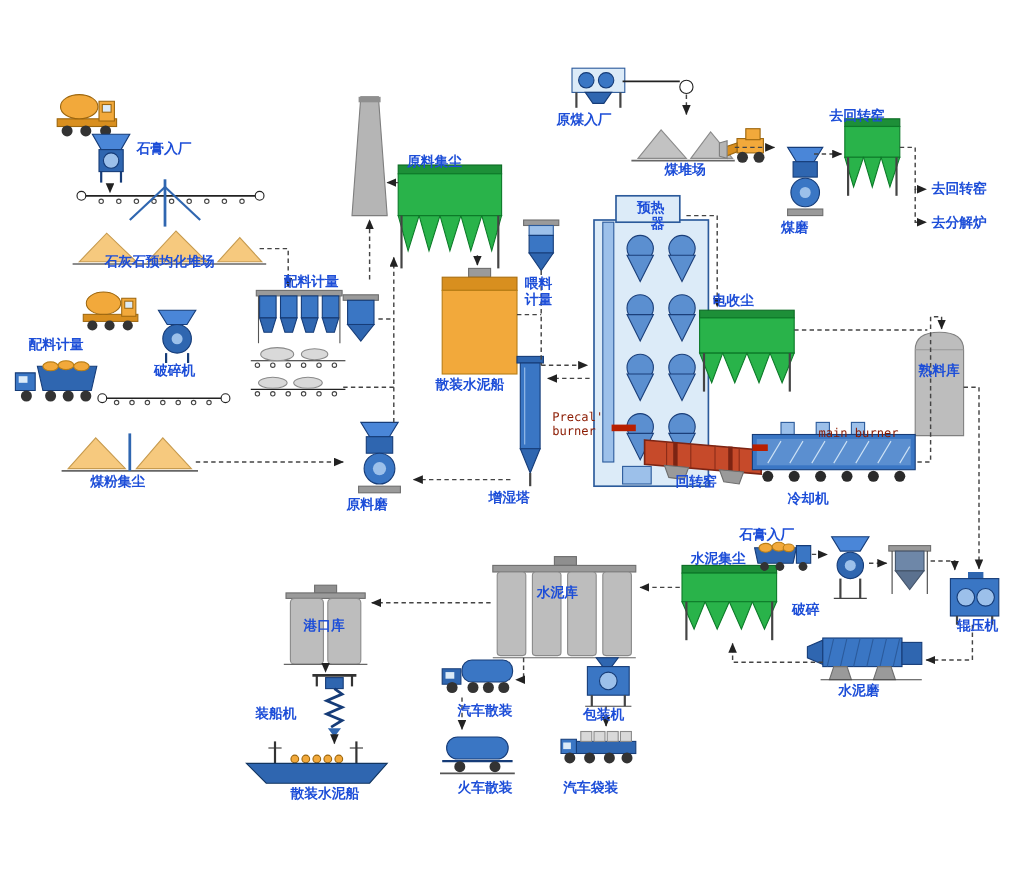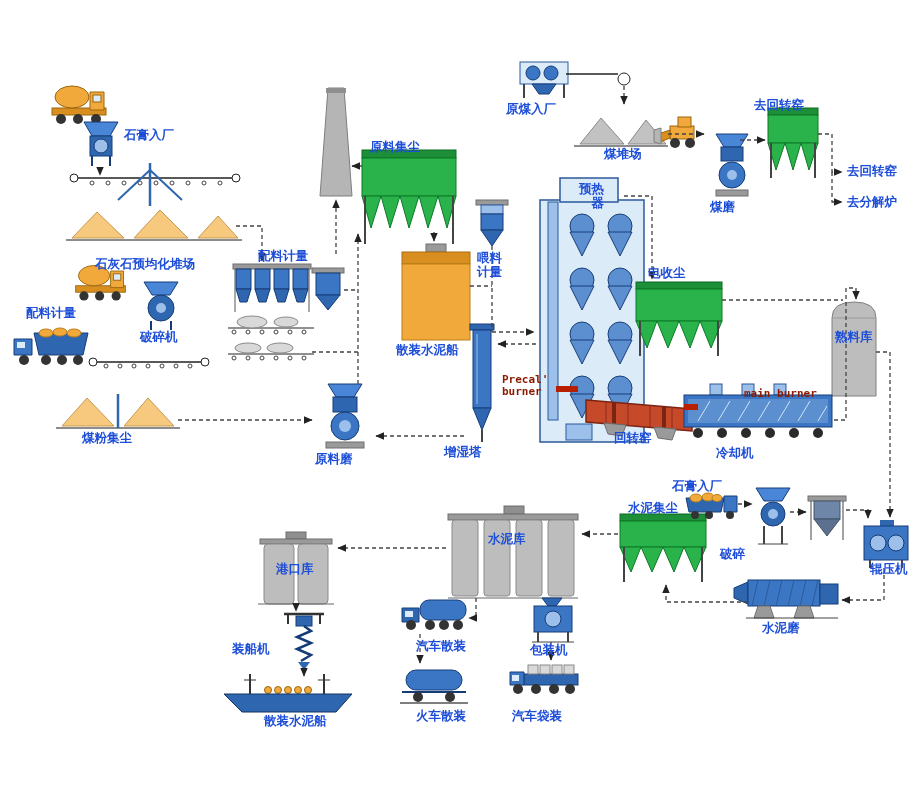--- a/index.html
+++ b/index.html
@@ -8,21 +8,21 @@
   .stage { position:relative; width:921px; height:809px; background:#fff; overflow:hidden; }
   .stage svg { position:absolute; left:0; top:0; z-index:1; }
   .lbl {
     position:absolute; z-index:2;
     font-size:12.5px; font-weight:bold; color:#1d4ed8;
     line-height:1.12; white-space:nowrap;
   }
   .lbl.wrap { white-space:normal; word-break:break-all; text-align:right; }
   .lbl.en {
     font-family:"DejaVu Sans Mono", monospace;
-    font-size:11px; color:#8b1a00; font-weight:bold;
+    font-size:11px; color:#8b1a00; font-weight:normal;
   }
   .lbl.en.wrap { text-align:left; }
 </style>
 </head>
 <body>
 
 <div class="stage">
 
 <svg width="921" height="809" viewBox="0 0 921 809" xmlns="http://www.w3.org/2000/svg">
   <defs>
@@ -513,21 +513,21 @@
     <path d="M446,548 L338,548" marker-end="url(#arr)"></path>
     <path d="M296,604 L296,611" marker-end="url(#arr)"></path>
     <path d="M304,668 L304,676" marker-end="url(#arr)"></path>
     <path d="M476,598 L476,618 L469,618" marker-end="url(#arr)"></path>
     <path d="M551,642 L551,660" marker-end="url(#arr)"></path>
     <path d="M420,634 L420,663" marker-end="url(#arr)"></path>
   </g>
 </svg>
 
   <div class="lbl" style="left:124px;top:128px">石膏入厂</div>
-  <div class="lbl" style="left:95px;top:257px">石灰石预均化堆场</div>
+  <div class="lbl" style="left:95px;top:231px">石灰石预均化堆场</div>
   <div class="lbl" style="left:258px;top:249px">配料计量</div>
   <div class="lbl" style="left:26px;top:306px">配料计量</div>
   <div class="lbl" style="left:140px;top:330px">破碎机</div>
   <div class="lbl" style="left:82px;top:431px">煤粉集尘</div>
   <div class="lbl" style="left:370px;top:140px">原料集尘</div>
   <div class="lbl" style="left:315px;top:452px">原料磨</div>
   <div class="lbl" style="left:396px;top:343px">散装水泥船</div>
   <div class="lbl wrap" style="left:470px;top:251px;width:32px">喂料计量</div>
   <div class="lbl wrap" style="left:574px;top:182px;width:30px">预热器</div>
   <div class="lbl" style="left:506px;top:102px">原煤入厂</div>

